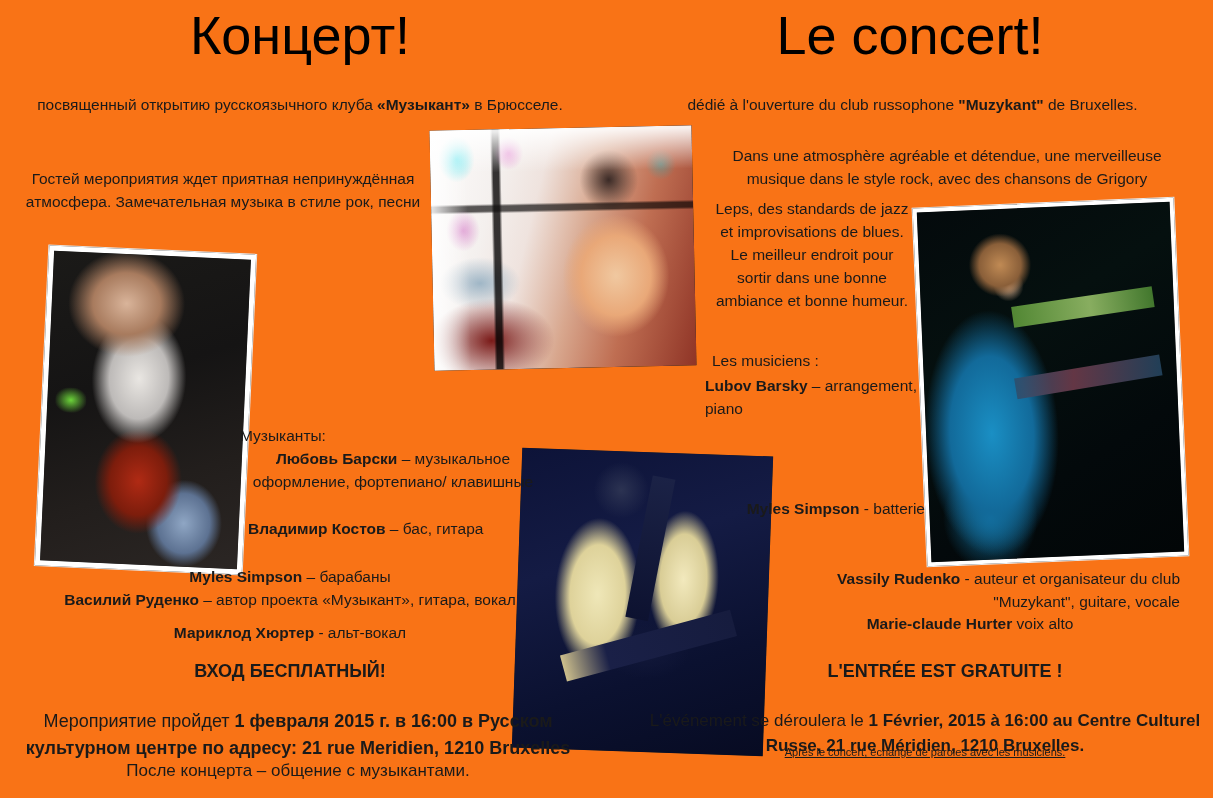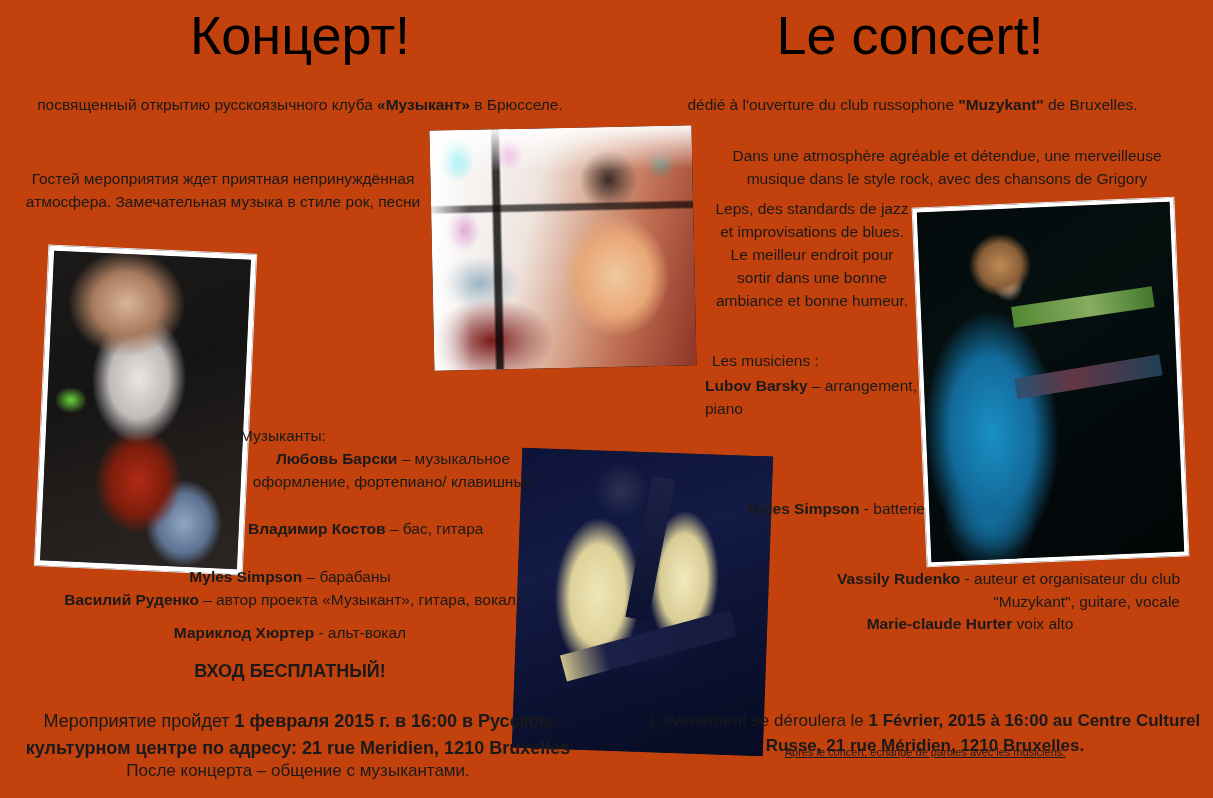--- a/index.html
+++ b/index.html
@@ -8,21 +8,21 @@
     background: #ffffff;
   }
   body {
     font-family: "Liberation Sans", "DejaVu Sans", sans-serif;
     color: #111111;
   }
   #poster {
     position: relative;
     width: 1213px;
     height: 798px;
-    background: #c2410c;
+    background: #f97316;
     overflow: hidden;
   }
 
   
   .title {
     position: absolute;
     font-size: 54px;
     font-weight: 400;
     letter-spacing: 0px;
     color: #000000;
@@ -265,20 +265,21 @@
 
   <div class="txt" id="fr-mus-4">
     <span class="b">Vassily Rudenko</span><span> - auteur et organisateur du club "Muzykant", guitare, vocale</span>
   </div>
 
   <div class="txt ctr" id="fr-mus-5">
     <span class="b">Marie-claude Hurter</span><span> voix alto</span>
   </div>
 
   <div class="txt ctr" id="ru-free">ВХОД БЕСПЛАТНЫЙ!</div>
+  <div class="txt ctr" id="fr-free">L'ENTRÉE EST GRATUITE !</div>
 
   <div class="txt ctr" id="ru-when">
     <span>Мероприятие пройдет </span><span class="b">1 февраля 2015 г. в 16:00 в Русском культурном центре по адресу: 21 rue Meridien, 1210 Bruxelles</span>
   </div>
 
   <div class="txt ctr" id="fr-when">
     <span>L'événement se déroulera le </span><span class="b">1 Février, 2015 à 16:00 au Centre Culturel Russe, 21 rue Méridien, 1210 Bruxelles.</span>
   </div>
 
   <div class="txt ctr" id="ru-after">После концерта – общение с музыкантами.</div>

